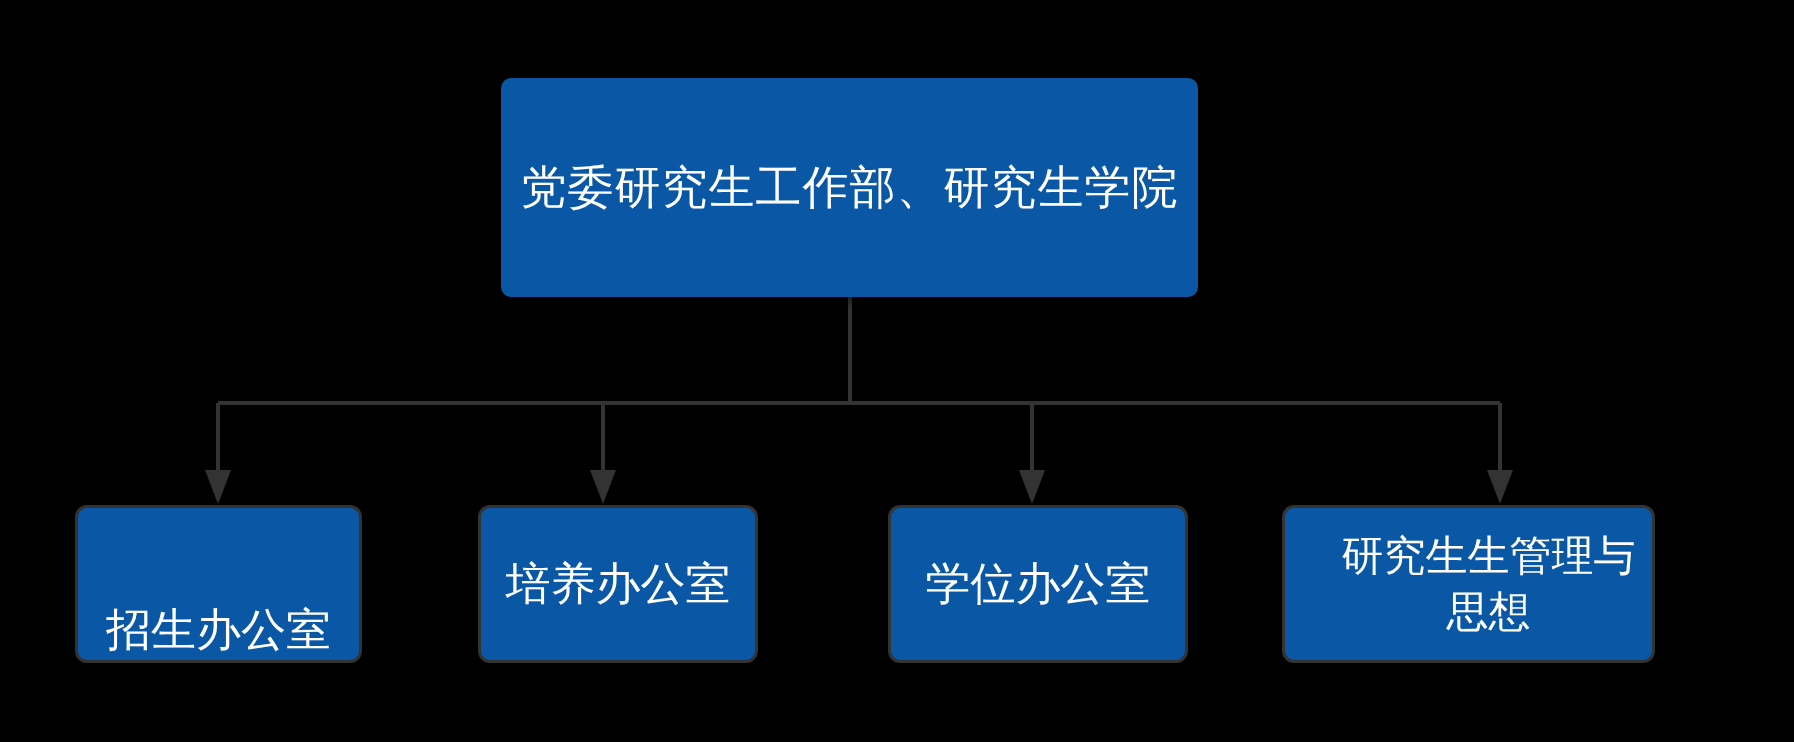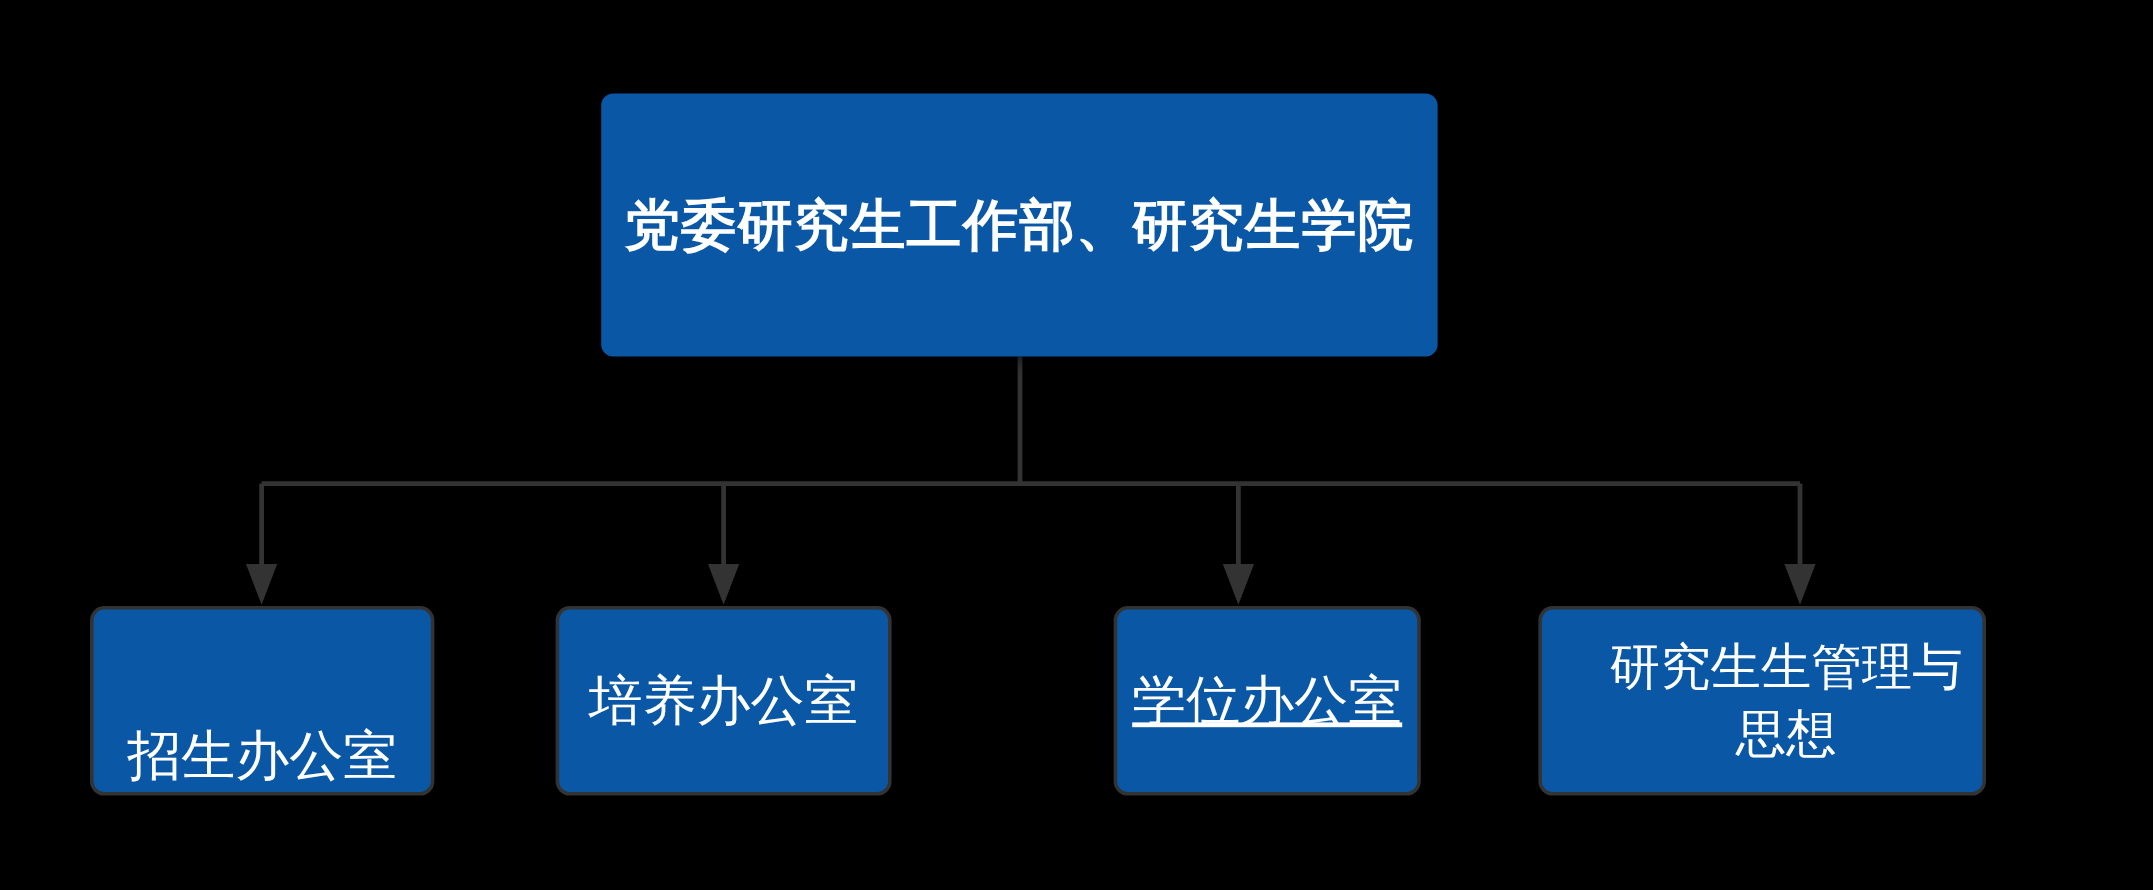--- a/index.html
+++ b/index.html
@@ -35,34 +35,34 @@
     box-sizing: border-box;
     box-shadow: 0 5px 9px rgba(0,0,0,0.45);
   }
   .node.root {
     left: 501px;
     top: 78px;
     width: 697px;
     height: 219px;
     border-radius: 10px;
     font-size: 46px;
-    font-weight: 700;
+    font-weight: 400;
     letter-spacing: 1px;
   }
   .node.child {
     top: 505px;
     height: 158px;
     border: 3px solid #333333;
     border-radius: 12px;
     font-size: 45px;
     font-weight: 500;
   }
   .node.c1 { left: 75px;   width: 287px; justify-content: flex-end; }
-  .node.c2 { left: 463px;  width: 280px; }
-  .node.c3 { left: 928px;  width: 256px; text-decoration: underline; }
+  .node.c2 { left: 478px;  width: 280px; }
+  .node.c3 { left: 888px;  width: 300px; }
   .node.c4 {
     left: 1282px;
     width: 373px;
     font-size: 42px;
     line-height: 56px;
     padding-left: 40px;
   }
   .label { display: block; }
 </style>
 </head>

